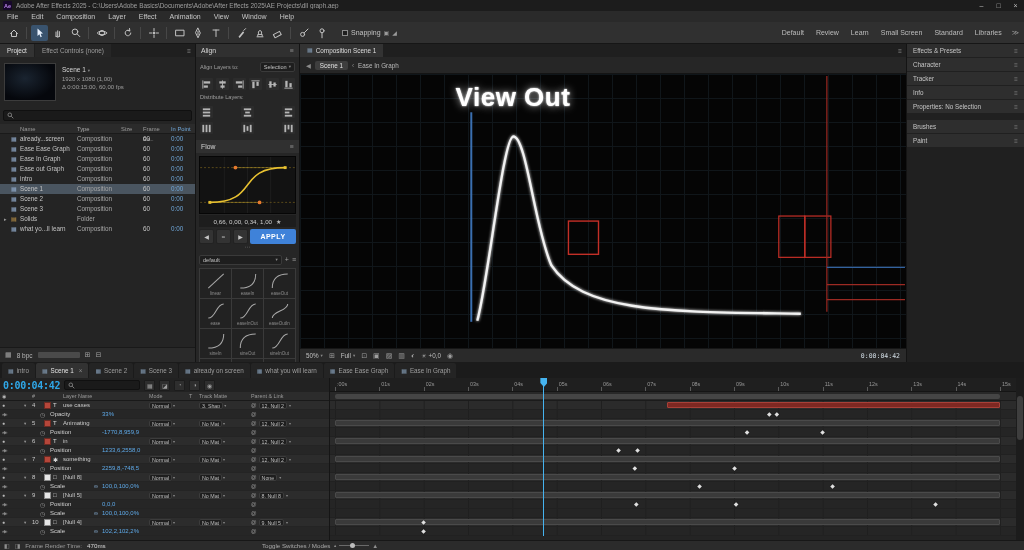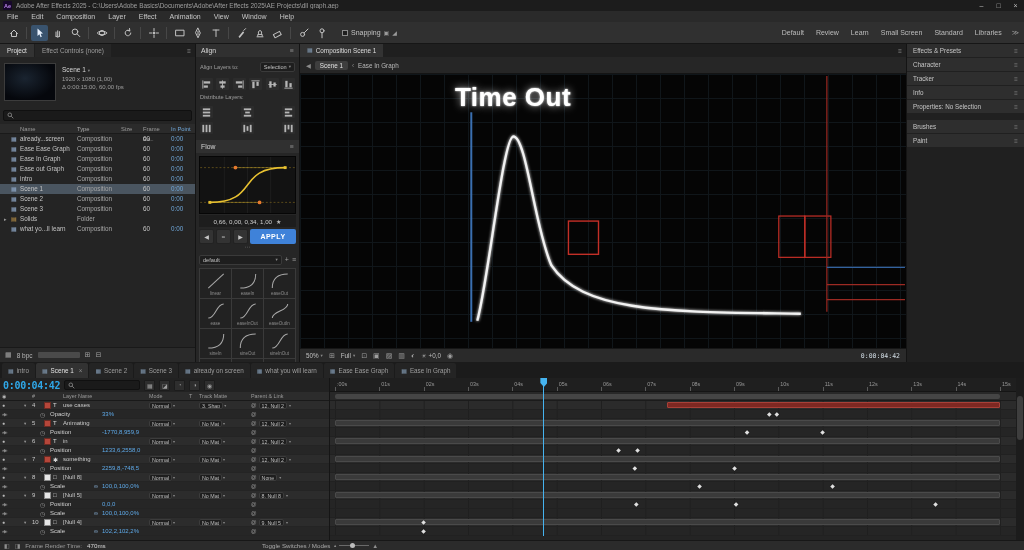--- a/index.html
+++ b/index.html
@@ -675,21 +675,21 @@
         <line x1="171" y1="246" x2="526" y2="246" stroke="#2f9fd8" stroke-width="2.4" filter="url(#glow)"></line>
         <path d="M177 245 C188 205 203 62 213 62 C226 62 234 152 251 190 C283 238 372 236 500 238" fill="none" stroke="#f2f2f2" stroke-width="2.4" filter="url(#glow)"></path>
         <rect x="268" y="146" width="30" height="33" fill="none" stroke="#c32f27" stroke-width="1.4"></rect>
         <rect x="478" y="141" width="26" height="41" fill="none" stroke="#c32f27" stroke-width="1.2"></rect>
         <rect x="504" y="141" width="26" height="41" fill="none" stroke="#c32f27" stroke-width="1.2"></rect>
         <line x1="526" y1="2" x2="526" y2="236" stroke="#9c2a23" stroke-width="1.2"></line>
         <line x1="526" y1="192" x2="604" y2="192" stroke="#33629e" stroke-width="1.4"></line>
         <line x1="526" y1="209" x2="604" y2="209" stroke="#9c2a23" stroke-width="1.2"></line>
         <line x1="526" y1="224" x2="604" y2="224" stroke="#9c2a23" stroke-width="1.2"></line>
       </svg>
-      <div class="ctitle">Time Out</div>
+      <div class="ctitle">View Out</div>
     </div>
     <div class="ctools">
       <span class="cdd">
           <span>50%</span>
           <span class="da">▾</span>
         </span>
       <span class="cico">⊞</span>
       <span class="cdd">
           <span>Full</span>
           <span class="da">▾</span>

